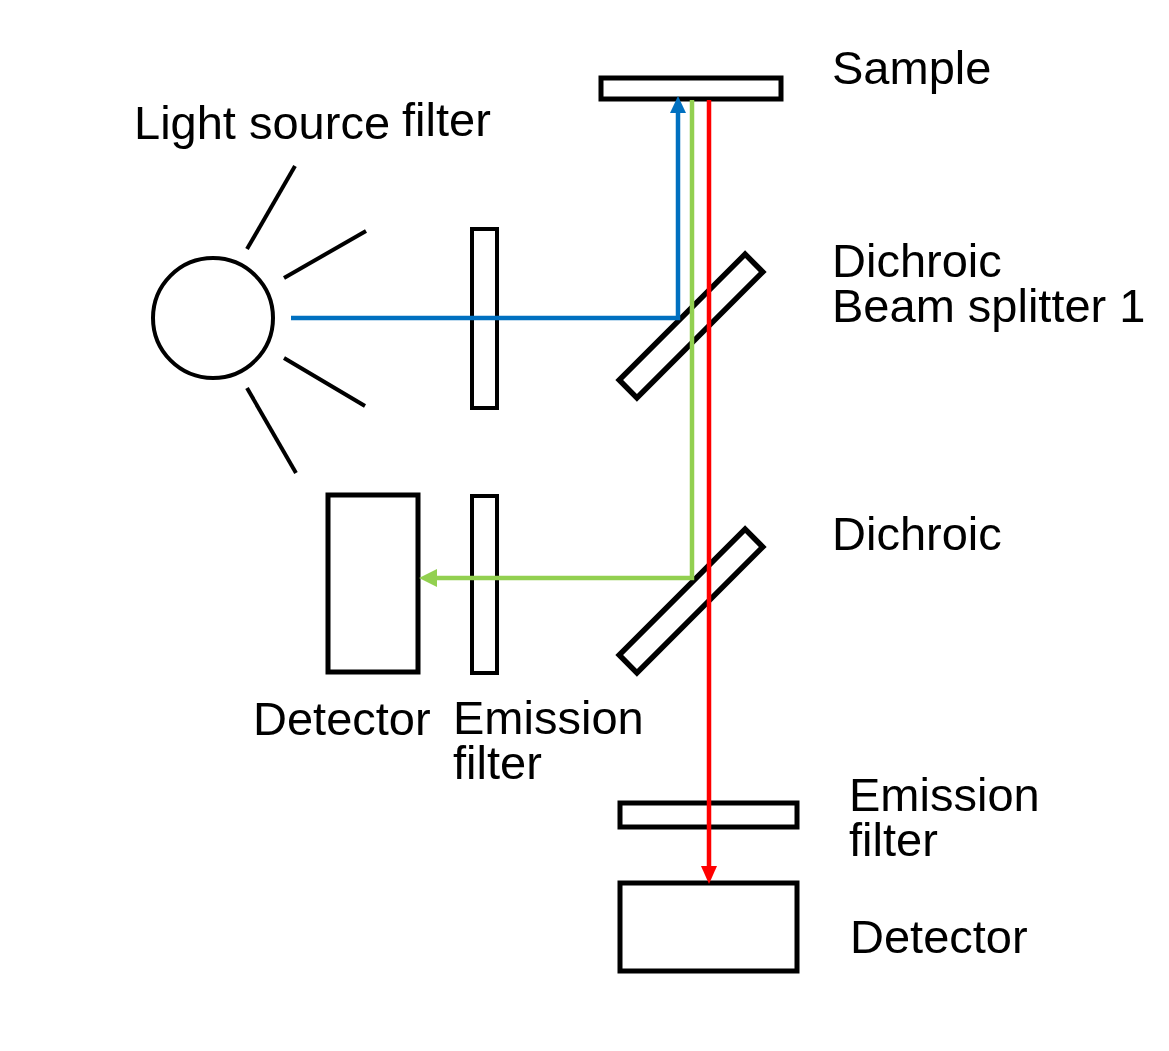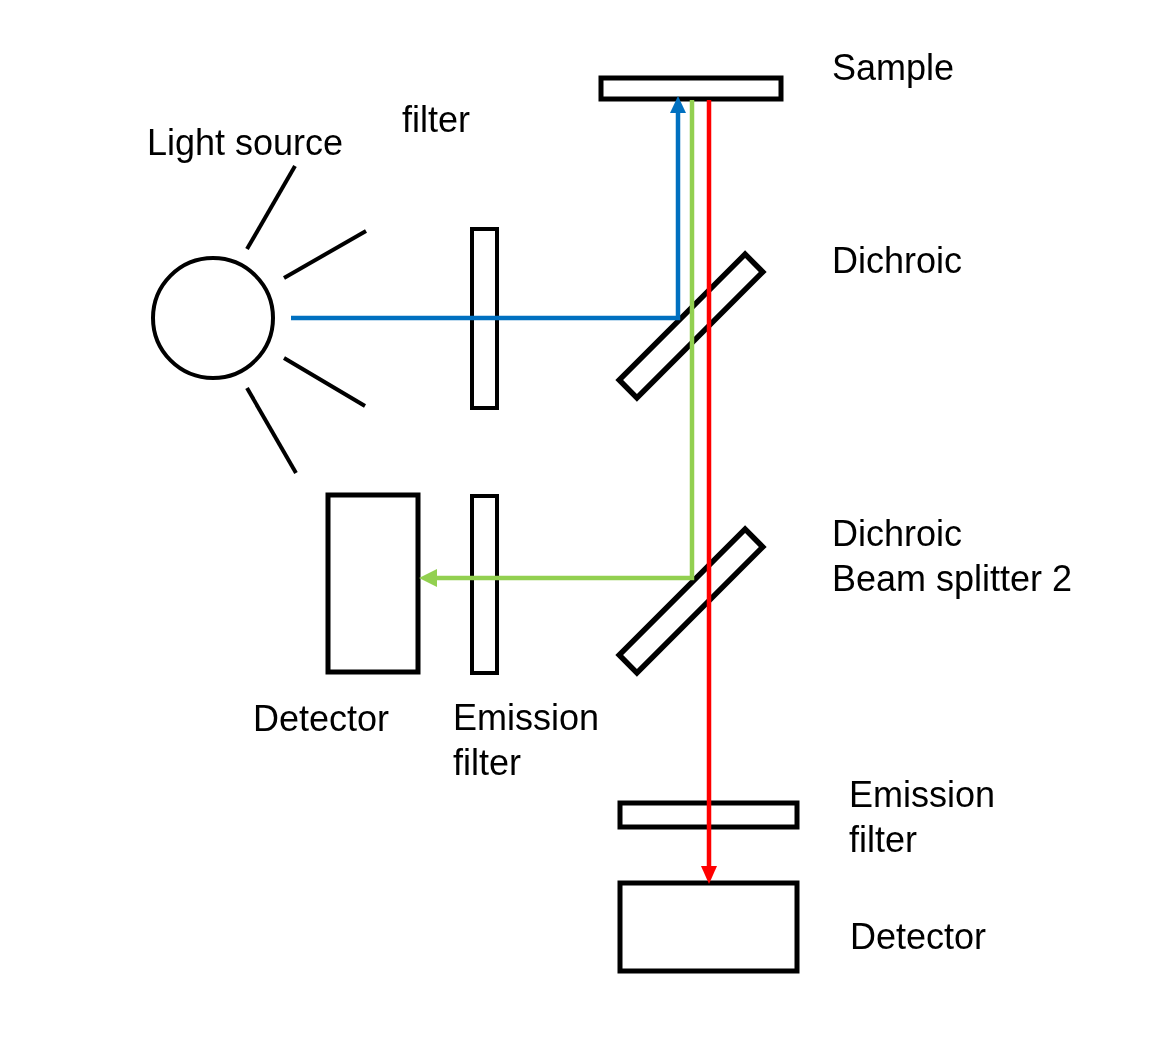--- a/index.html
+++ b/index.html
@@ -30,21 +30,21 @@
   }
   .beam-blue  { fill: none; stroke: var(--beam-blue, #0070C0); stroke-width: 4.5; stroke-linejoin: miter; }
   .beam-green { fill: none; stroke: var(--beam-green, #92D050); stroke-width: 4.5; stroke-linejoin: miter; }
   .beam-red   { fill: none; stroke: var(--beam-red, #FF0000); stroke-width: 4.5; }
   .head-blue  { fill: var(--beam-blue, #0070C0); stroke: none; }
   .head-green { fill: var(--beam-green, #92D050); stroke: none; }
   .head-red   { fill: var(--beam-red, #FF0000); stroke: none; }
   .label {
     position: absolute;
     color: var(--ink, #000000);
-    font-size: 36px;
+    font-size: 47px;
     line-height: 45px;
     white-space: nowrap;
   }
 </style>
 </head>
 <body>
 
 <div id="stage">
 
   <svg id="diagram-svg" width="1169" height="1051" viewBox="0 0 1169 1051">
@@ -67,37 +67,37 @@
     <path class="beam-blue" d="M 291 318 H 678 V 112"></path>
     <polygon class="head-blue" points="678,96 670,113 686,113"></polygon>
 
     <path class="beam-green" d="M 692 100 V 578 H 437"></path>
     <polygon class="head-green" points="419,578 437,569 437,587"></polygon>
 
     <path class="beam-red" d="M 709 100 V 867"></path>
     <polygon class="head-red" points="709,884 701,866 717,866"></polygon>
   </svg>
 
-  <div class="label" style="left:147px; top:100px;margin-top:20px;">Light source</div>
+  <div class="label" style="left:134px; top:100px;">Light source</div>
 
   <div class="label" style="left:402px; top:97px;">
     <div>filter</div>
   </div>
 
   <div class="label" style="left:832px; top:45px;">
     <div>Sample</div>
   </div>
 
   <div class="label" style="left:832px; top:238px;">
     <div>Dichroic</div>
+    <div>Beam splitter 1</div>
   </div>
 
   <div class="label" style="left:832px; top:511px;">
     <div>Dichroic</div>
-    <div>Beam splitter 2</div>
   </div>
 
   <div class="label" style="left:253px; top:696px;">Detector</div>
 
   <div class="label" style="left:453px; top:695px;">
     <div>Emission</div>
     <div>filter</div>
   </div>
 
   <div class="label" style="left:849px; top:772px;">

